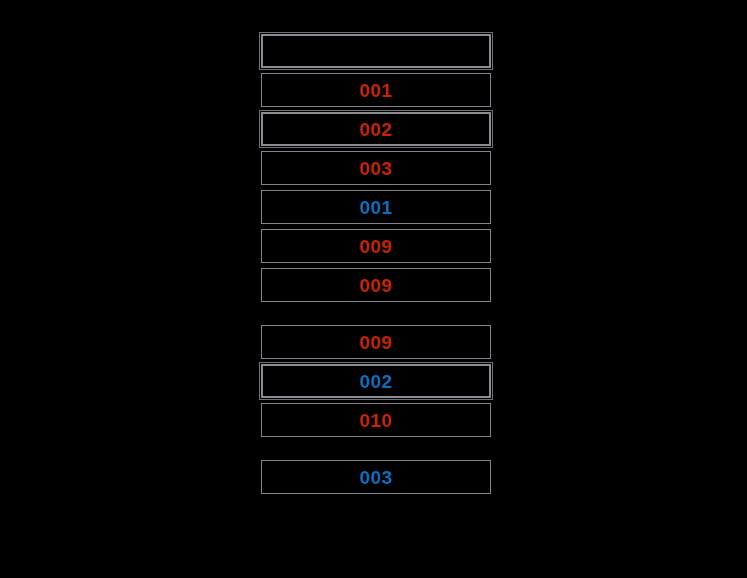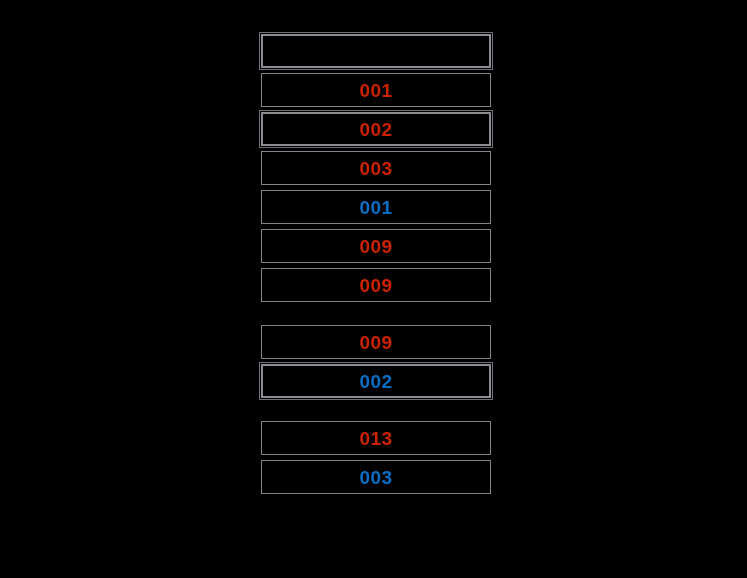--- a/index.html
+++ b/index.html
@@ -118,23 +118,23 @@
           <span class="row-label tone-red">009</span>
         </div>
       </div>
       <div class="group">
         <div class="row">
           <span class="row-label tone-red">009</span>
         </div>
         <div class="row is-selected">
           <span class="row-label tone-blue">002</span>
         </div>
+        <div class="row">
+          <span class="row-label tone-red">010</span>
+        </div>
       </div>
       <div class="group">
-        <div class="row">
-          <span class="row-label tone-red">013</span>
-        </div>
         <div class="row">
           <span class="row-label tone-blue">003</span>
         </div>
       </div>
     </div>
 </div>
 
 </body></html>

